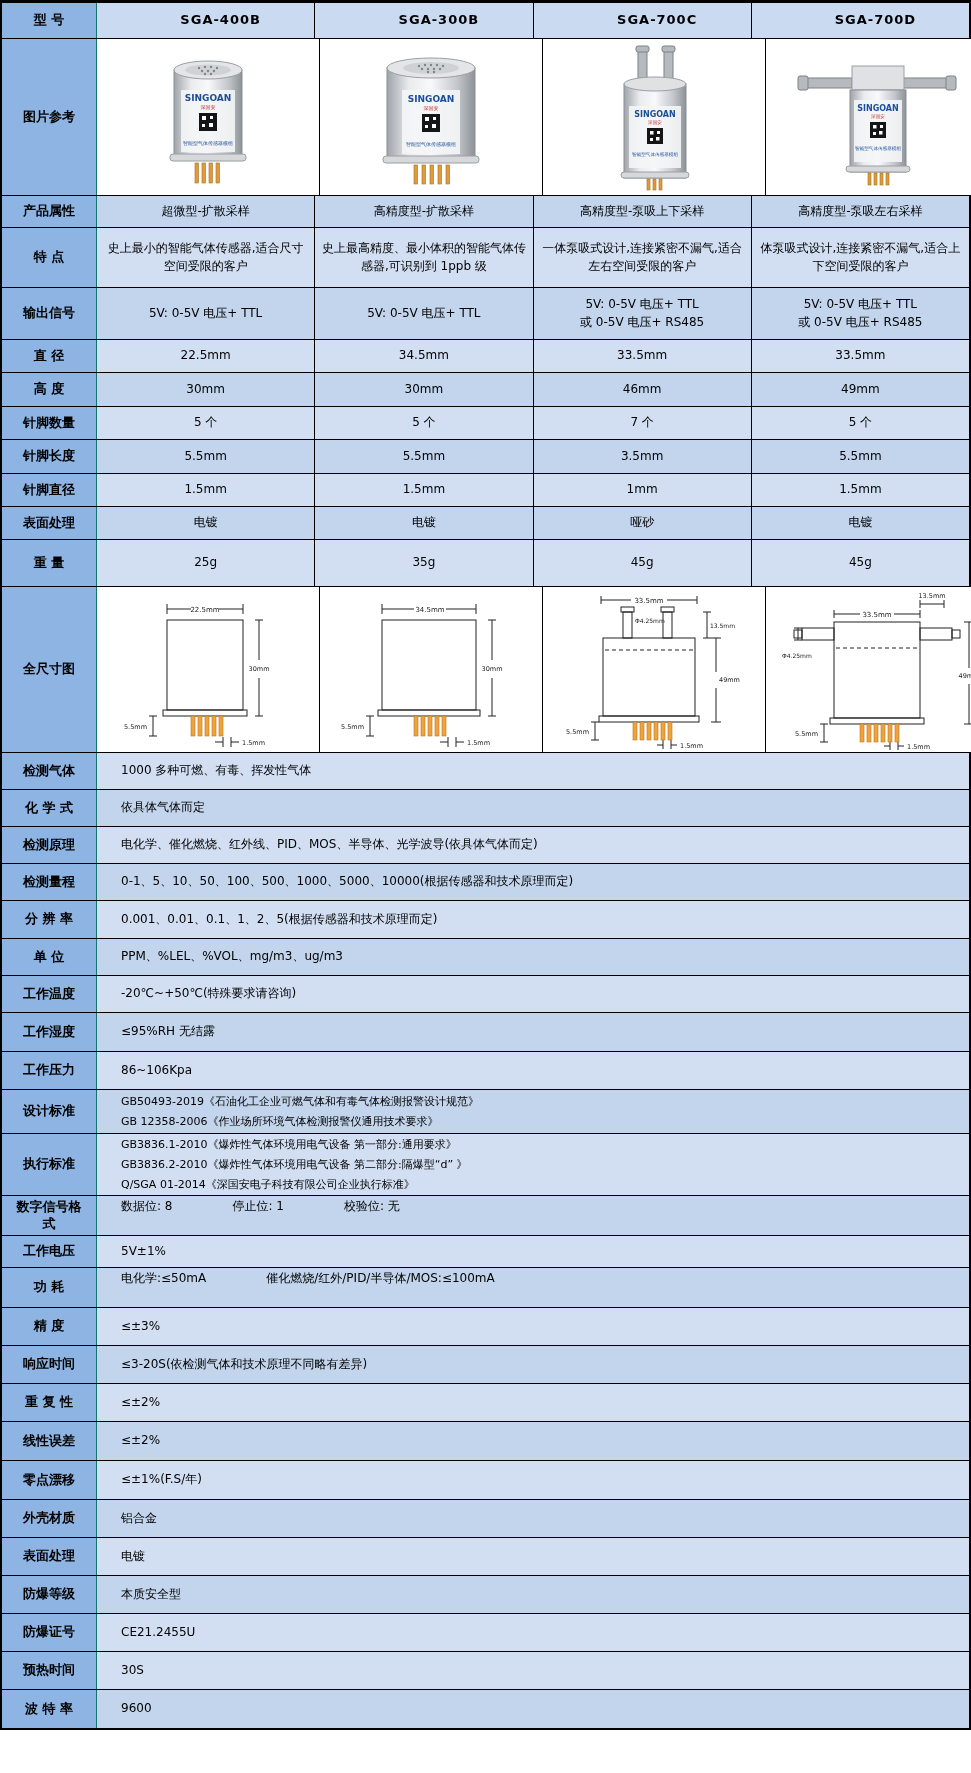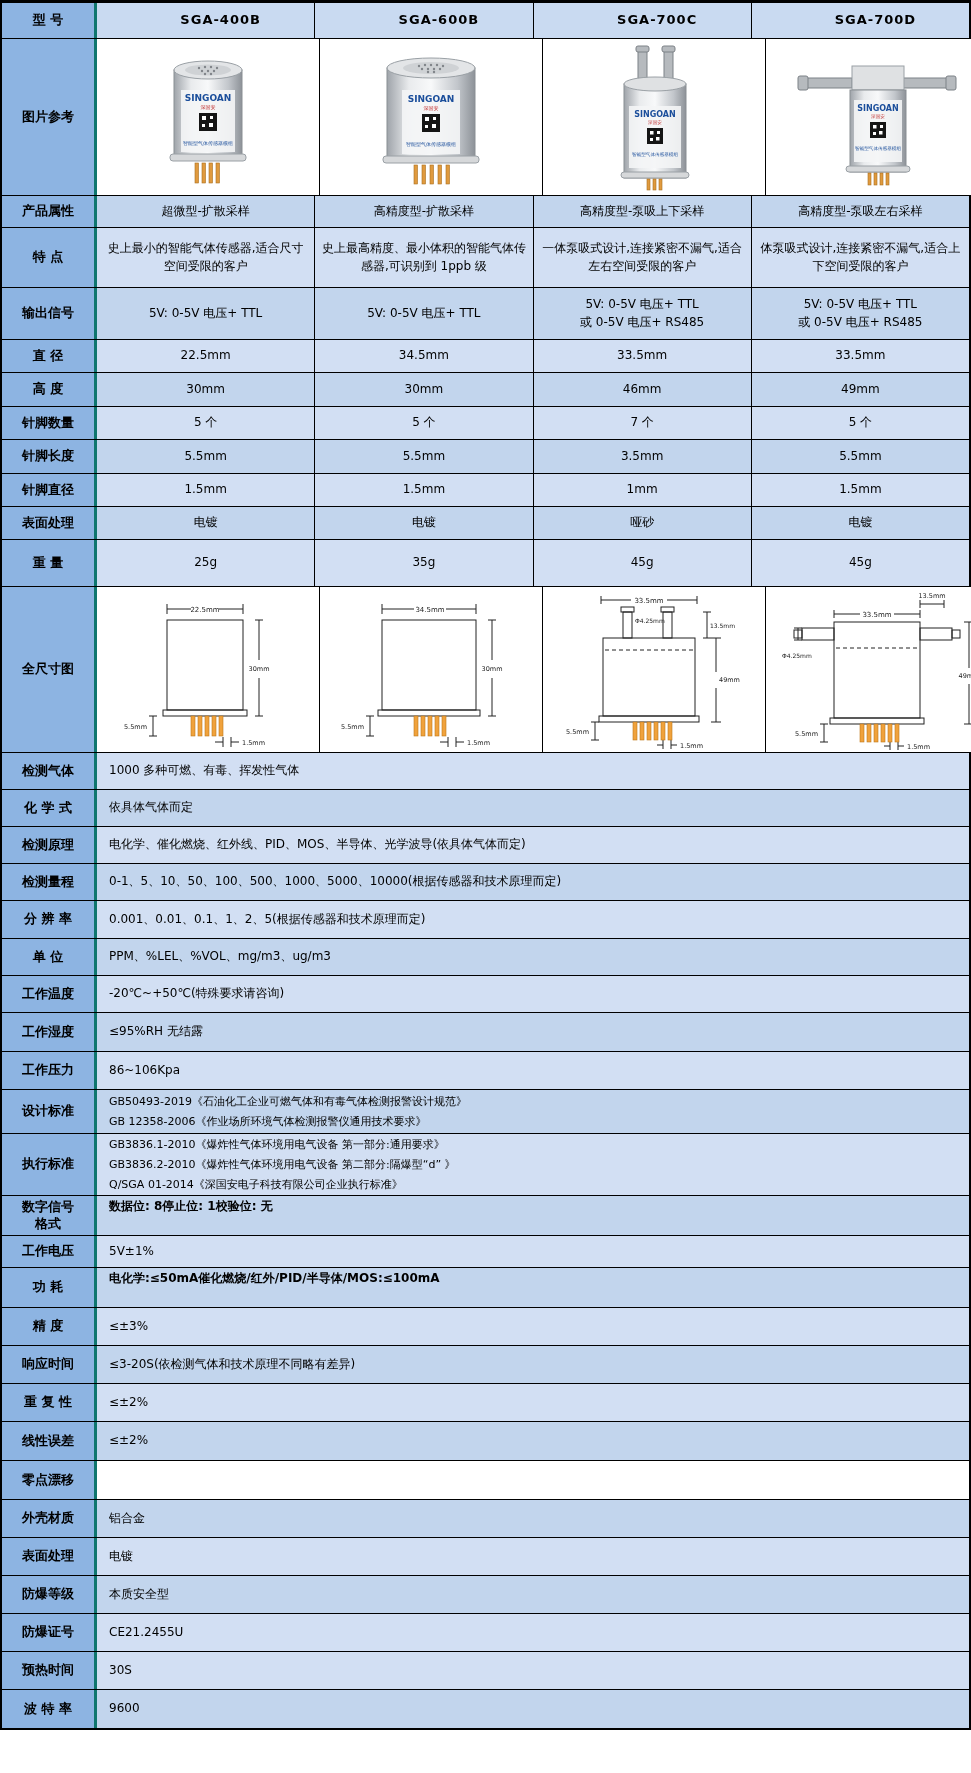--- a/index.html
+++ b/index.html
@@ -1,46 +1,46 @@
 <!DOCTYPE html>
 <html><head>
 <meta charset="utf-8">
 <style>
   html,body{margin:0;padding:0;background:#fff;}
   body{width:971px;font-family:"DejaVu Sans","Liberation Sans",sans-serif;color:#000;}
   .tbl{width:971px;box-sizing:border-box;border:2px solid #000;border-top:3px solid #000;}
   .row{display:flex;border-bottom:1px solid #000;box-sizing:border-box;}
   .row:last-child{border-bottom:none;border-radius:13px;}
   .lbl{width:95px;flex:0 0 95px;background:#8DB4E2;display:flex;align-items:center;justify-content:center;
-       text-align:center;font-weight:bold;font-size:13px;border-right:3px solid #0f766e;box-sizing:border-box;
+       text-align:center;font-weight:bold;font-size:13px;border-right:1px solid #0f766e;box-sizing:border-box;
        padding:14px;line-height:1.25;}
   .cell{flex:1 1 0;display:flex;flex-direction:column;align-items:center;justify-content:center;text-align:center;
         font-size:12px;border-right:1px solid #000;box-sizing:border-box;padding:2px 6px;white-space:pre-line;line-height:1.45;}
   .cell:last-child{border-right:none;}
   .hdr .cell{font-weight:bold;font-size:13px;letter-spacing:1px;padding-left:36px;}
   .bg-h{background:#C9DAF1;}
   .bg-a{background:#C2D5ED;}
   .bg-b{background:#D2DFF3;}
   .bg-w{background:#FFFFFF;}
-  .full{align-items:flex-start;text-align:left;padding-left:12px;}
+  .full{align-items:flex-start;text-align:left;padding-left:24px;}
   .full .ln{display:block;font-size:11px;line-height:20px;}
-  .parts{flex-direction:row;justify-content:flex-start;font-weight:bold;}
+  .parts{flex-direction:row;justify-content:flex-start;gap:60px;}
   .parts span{font-size:12px;}
   svg{display:block;}
   .dimtxt{fill:#222;}
 </style>
 </head>
 <body>
 
 <div class="tbl">
 
   <div class="row hdr" style="height:36px">
     <div class="lbl">型    号</div>
     <div class="cell bg-h">SGA-400B</div>
-    <div class="cell bg-h">SGA-600B</div>
+    <div class="cell bg-h">SGA-300B</div>
     <div class="cell bg-h">SGA-700C</div>
     <div class="cell bg-h">SGA-700D</div>
   </div>
 
   <div class="row" style="height:157px">
     <div class="lbl">图片参考</div>
     <div class="cell bg-w">
       <svg width="210" height="150" viewBox="0 0 210 150">
         <defs>
             <linearGradient id="gA" x1="0" y1="0" x2="1" y2="0">
@@ -523,20 +523,21 @@
   <div class="row" style="height:38px">
     <div class="lbl">重 复 性</div>
     <div class="cell full bg-b">≤±2%</div>
   </div>
   <div class="row" style="height:39px">
     <div class="lbl">线性误差</div>
     <div class="cell full bg-a">≤±2%</div>
   </div>
   <div class="row" style="height:39px">
     <div class="lbl">零点漂移</div>
+    <div class="cell full bg-b">≤±1%(F.S/年)</div>
   </div>
   <div class="row" style="height:38px">
     <div class="lbl">外壳材质</div>
     <div class="cell full bg-a">铝合金</div>
   </div>
   <div class="row" style="height:38px">
     <div class="lbl">表面处理</div>
     <div class="cell full bg-b">电镀</div>
   </div>
   <div class="row" style="height:38px">

